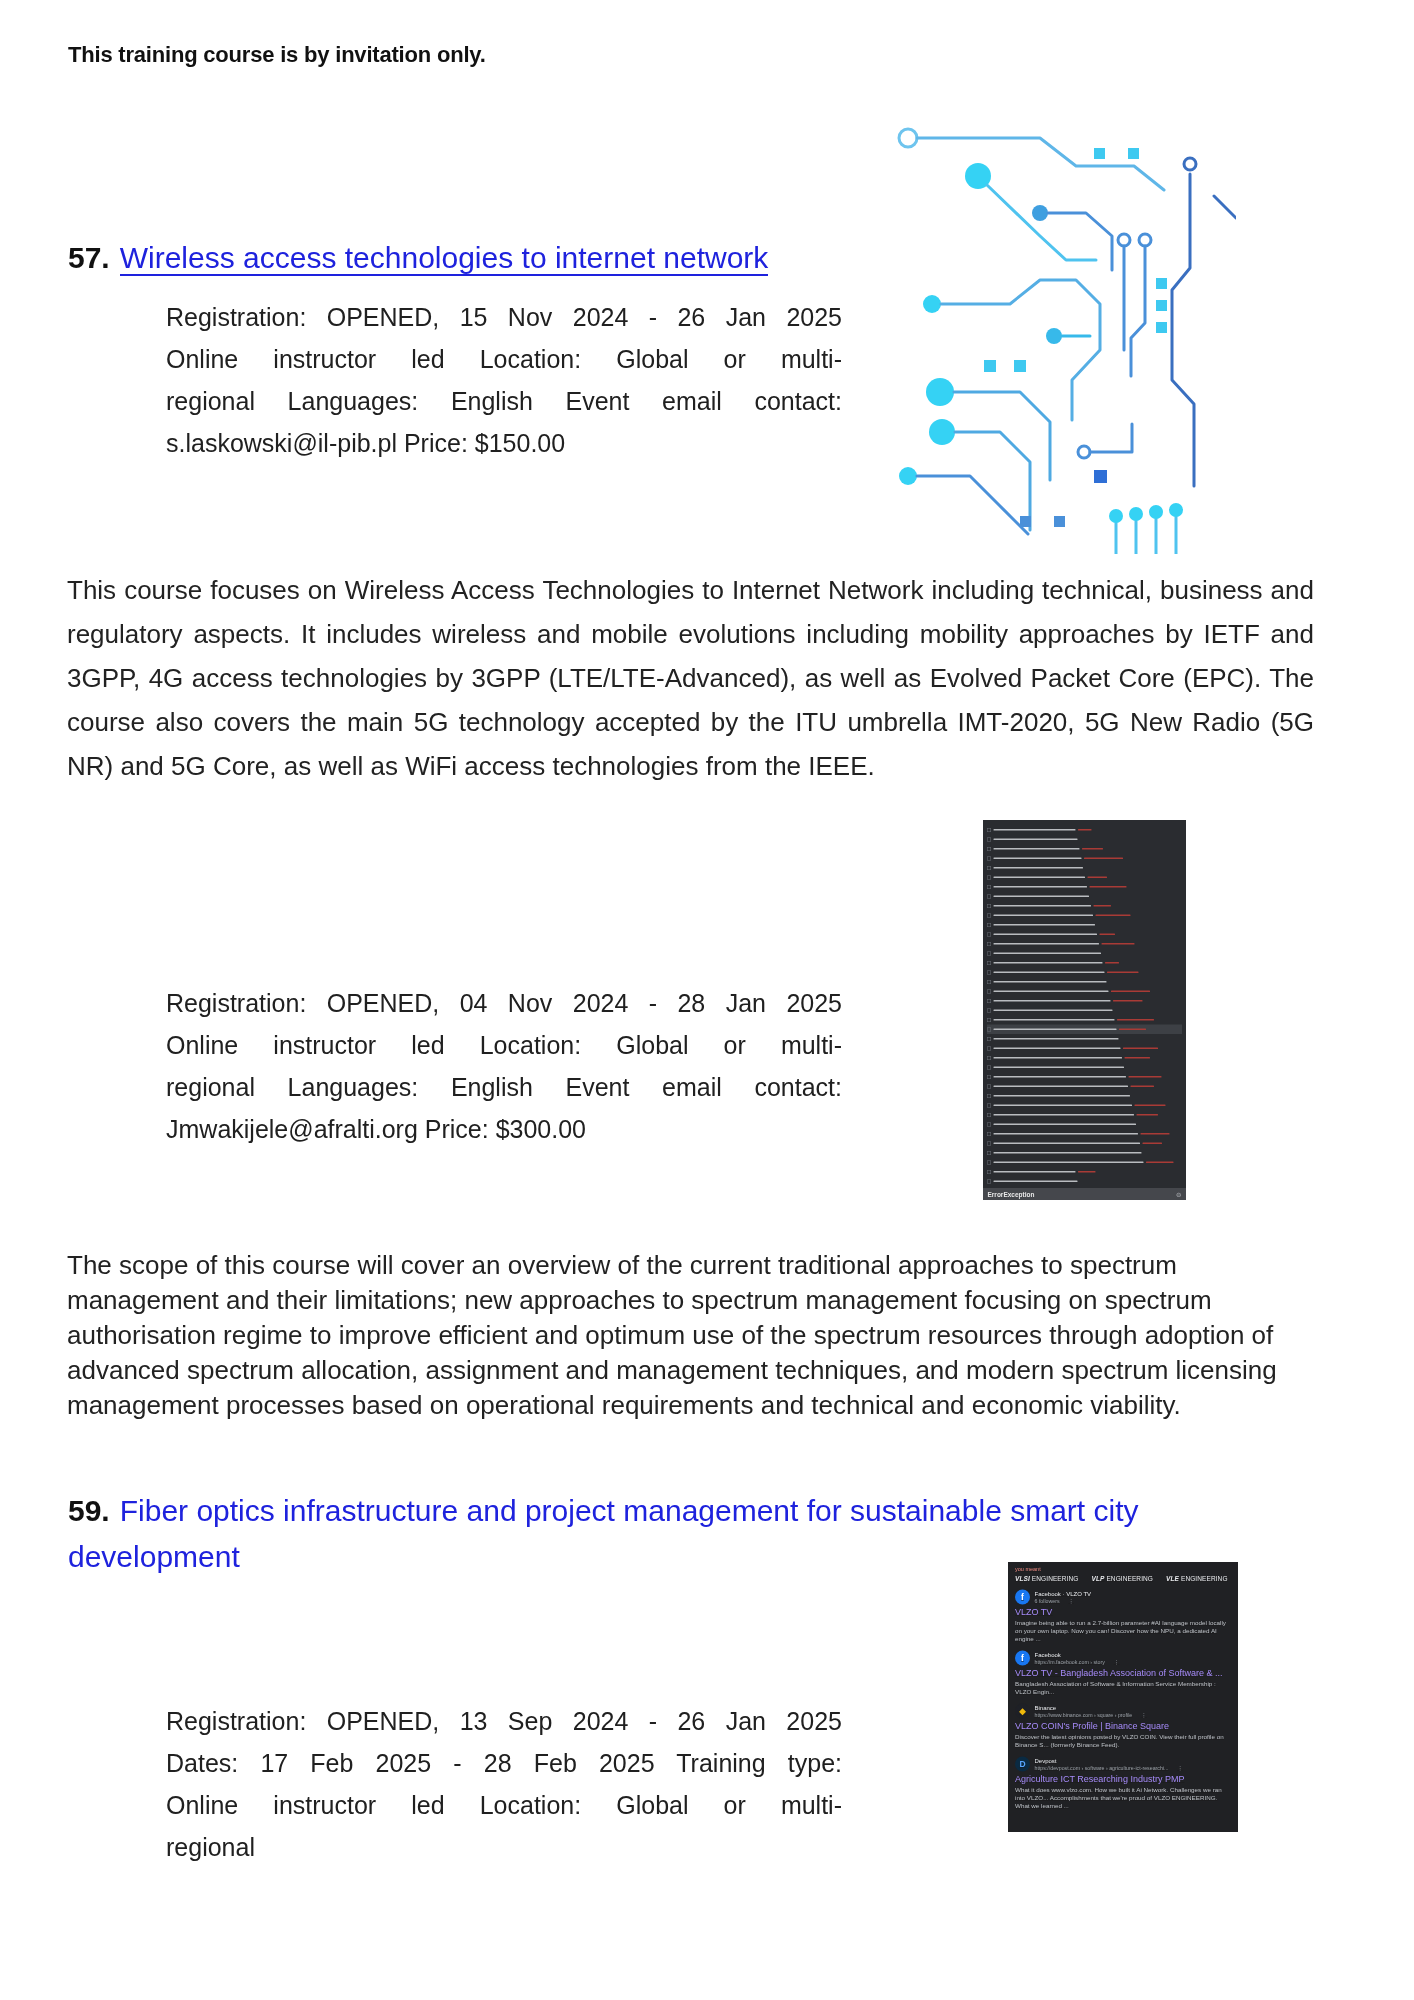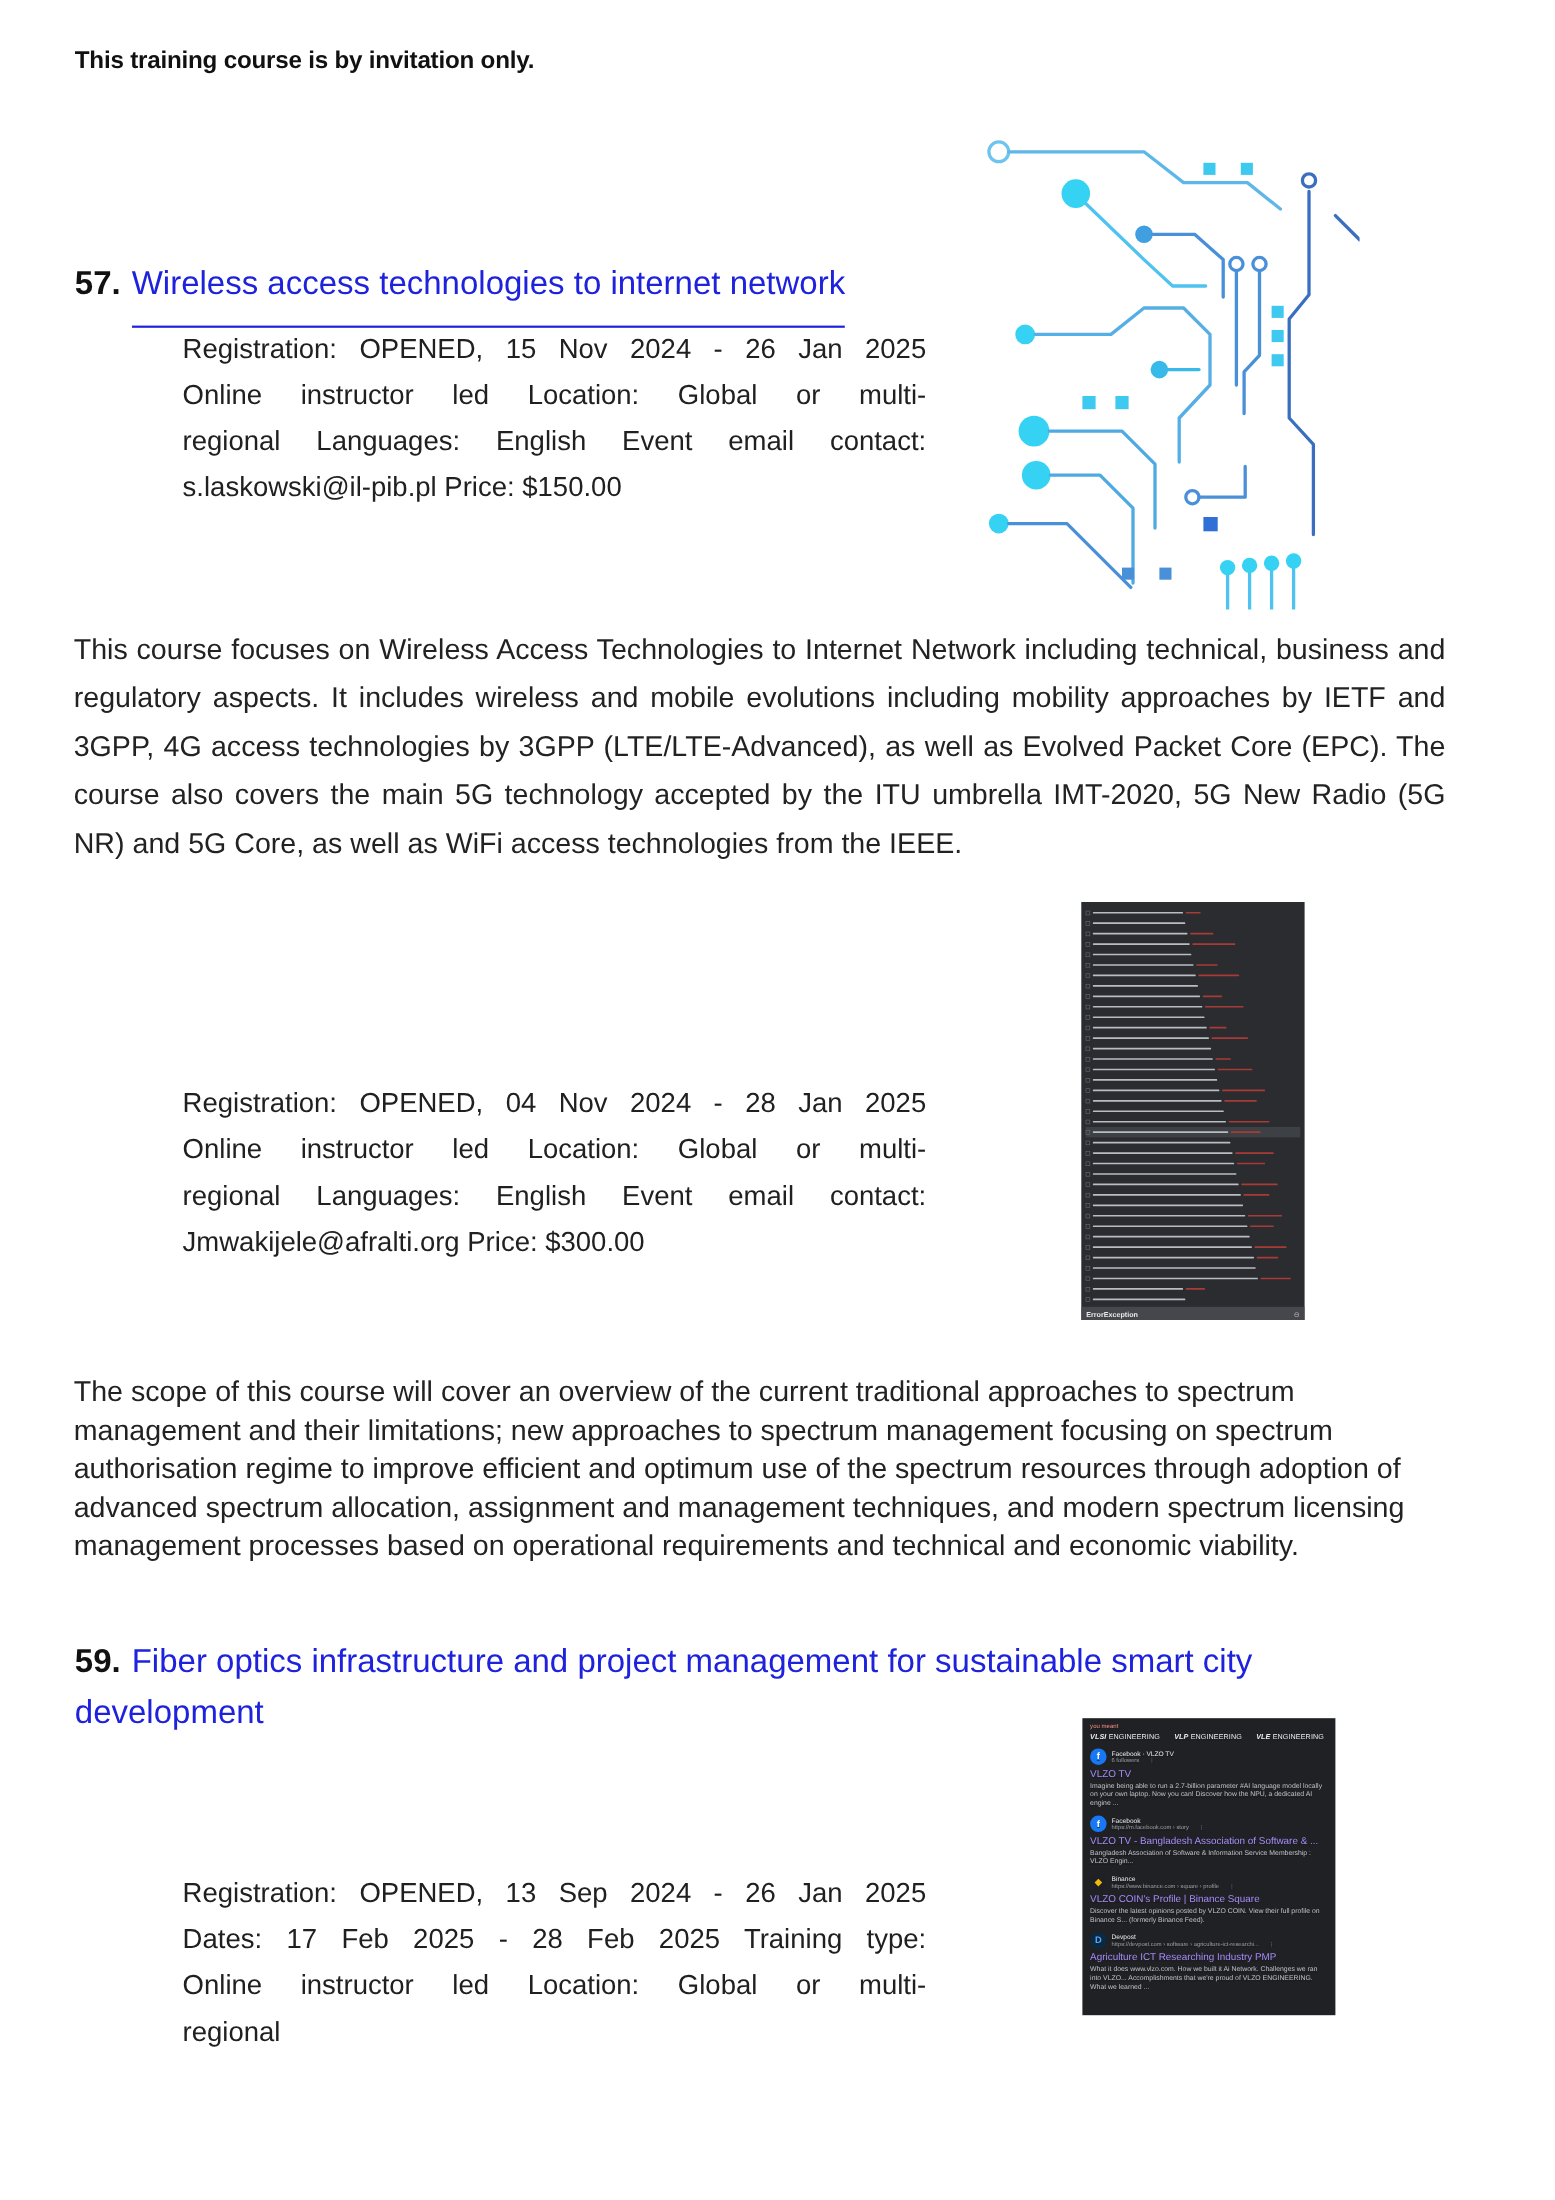--- a/index.html
+++ b/index.html
@@ -4,21 +4,21 @@
 <style>
   html,body{margin:0;padding:0;background:#ffffff;}
   body{font-family:"Liberation Sans", sans-serif; color:#1b1b1b;}
   .page{position:relative;width:1414px;height:2000px;background:#fff;overflow:hidden;}
 
   .notice{position:absolute;left:68px;top:42px;font-size:22px;font-weight:bold;letter-spacing:-0.2px;color:#111;}
 
   .course-heading{position:absolute;left:68px;font-size:30px;line-height:40px;}
   .course-num{font-weight:bold;color:#111;margin-right:10px;text-align:right;}
   .course-link{color:#1e22dd;text-decoration:none;}
-  .course-link.u{border-bottom:2px solid #1e22dd;padding-bottom:22px;}
+  .course-link.u{border-bottom:2px solid #1e22dd;padding-bottom:0;}
   #h59{width:1230px;}
 
   ul.bullets{position:absolute;left:166px;margin:0;padding:0;list-style:none;width:676px;}
   ul.bullets li{position:relative;height:42px;line-height:42px;font-size:25px;color:#202020;white-space:normal;overflow:hidden;}
   ul.bullets li::before{content:'';position:absolute;left:-28px;top:20px;width:7px;height:7px;border-radius:50%;background:#111;}
   ul.bullets li span{display:block;}
   ul.bullets li.fill span{text-align:justify;text-align-last:justify;}
   ul.bullets li.blank{height:37px;}
 
   .desc{position:absolute;left:67px;width:1247px;font-size:26px;color:#222;}
@@ -39,21 +39,21 @@
   .st-row.hl{background:#3d4045;}
   .st-row s{flex:0 0 auto;width:6px;height:6px;border:1px solid #6b6f76;text-decoration:none;}
   .st-row i{height:3px;background:#b9bcc0;border-radius:1px;}
   .st-row i.red{background:#a93b36;}
   .st-footer{height:26px;background:#45474c;display:flex;align-items:center;justify-content:space-between;padding:0 9px;margin:4px -8px 0 -8px;}
   .st-footer .lbl{font-size:13px;font-weight:bold;color:#e8e8e8;}
   .st-footer .min-ic{color:#b0b3b8;font-size:13px;}
   .st-footer .min-ic::before{content:'⊖';}
 
   
-  #searchShot{left:984px;top:1562px;width:230px;height:270px;text-decoration:underline;}
+  #searchShot{left:1008px;top:1562px;width:230px;height:270px;text-decoration:underline;}
   .g-box{width:460px;height:540px;background:#202124;padding:8px 14px 10px 14px;box-sizing:border-box;overflow:hidden;color:#e8eaed;}
   .g-partial{font-size:11px;color:#f28b82;margin-bottom:6px;}
   .g-tabs{display:flex;gap:26px;margin-bottom:14px;white-space:nowrap;}
   .g-tab{font-size:13px;color:#e8eaed;letter-spacing:.2px;}
   .g-tab b{font-style:italic;margin-right:4px;}
   .g-result{margin-bottom:15px;}
   .g-head{display:flex;align-items:center;gap:9px;margin-bottom:4px;}
   .g-icon{flex:0 0 auto;width:30px;height:30px;border-radius:50%;display:flex;align-items:center;justify-content:center;font-size:17px;font-weight:bold;background:#303134;color:#fff;}
   .g-icon[data-icon="facebook"]{background:#1877f2;}
   .g-icon[data-icon="facebook"]::before{content:'f';}

